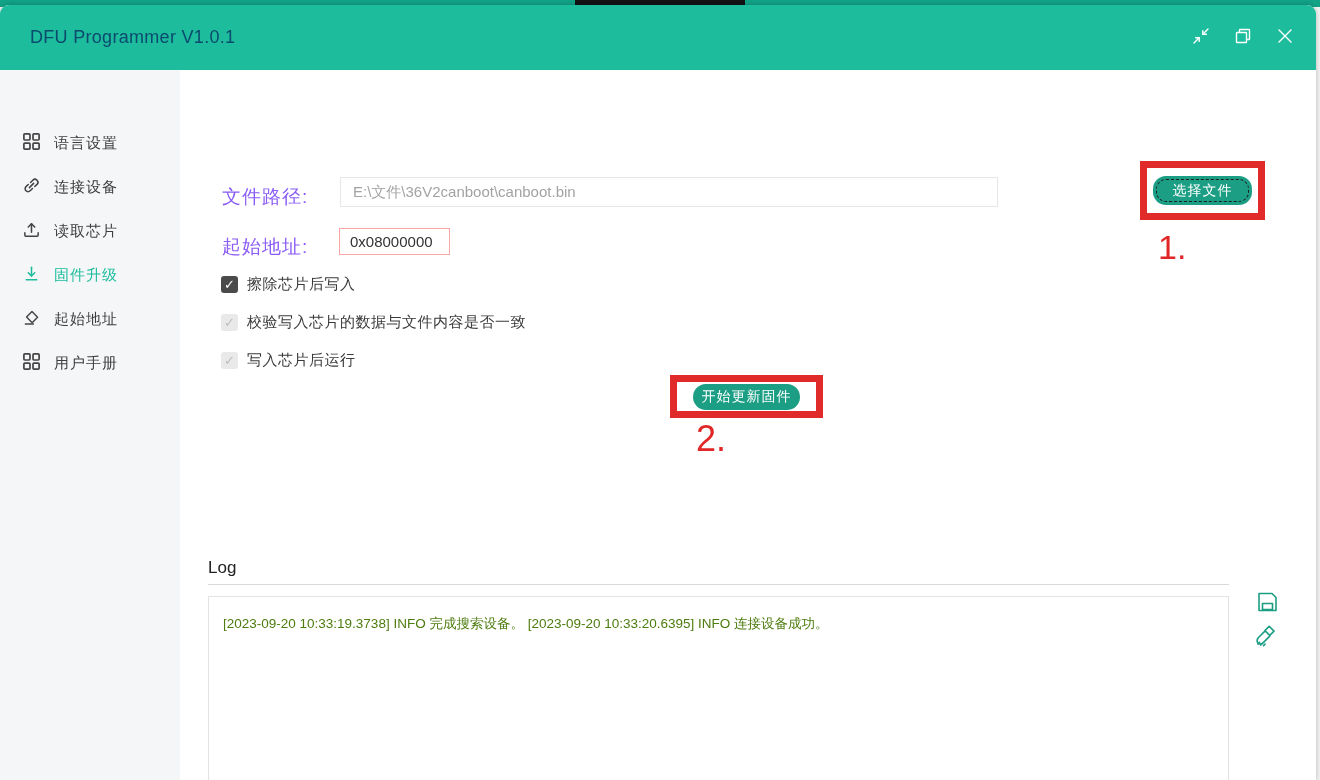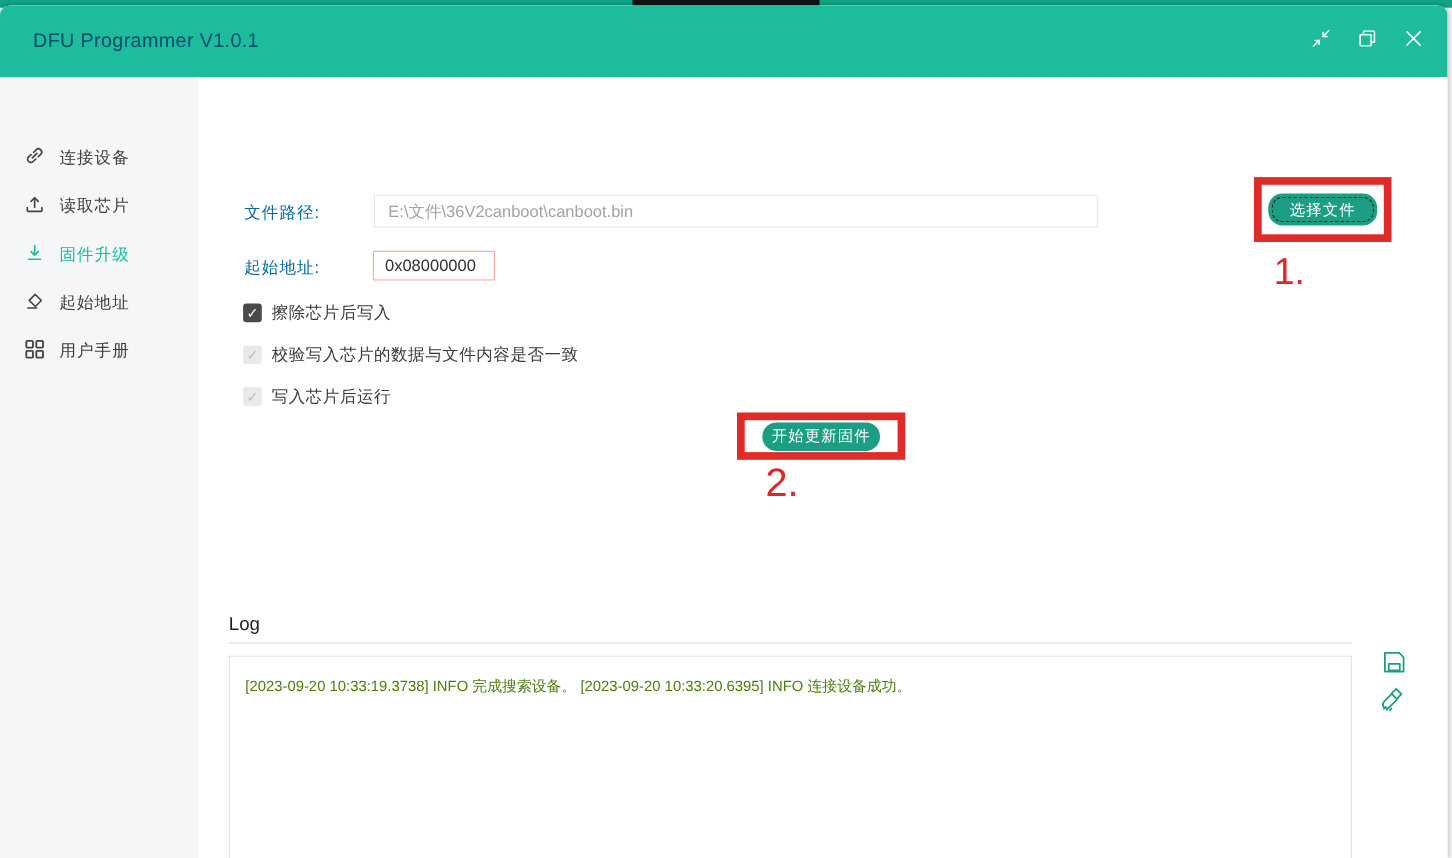--- a/index.html
+++ b/index.html
@@ -25,21 +25,21 @@
   .sidebar { position:absolute; top:65px; left:0; width:180px; bottom:0; background:#f5f6f8; padding-top:51px; }
   .side-item { height:44px; display:flex; align-items:center; padding-left:22px; gap:13px;
     color:#3d3d3d; font-size:15px; cursor:pointer; }
   .side-item .lbl { letter-spacing:1px; }
   .side-item.active { color:#1cbc9c; }
   .side-item svg { flex:0 0 auto; }
 
   
   .main { position:absolute; top:65px; left:180px; right:0; bottom:0; background:#ffffff; }
 
-  .field-label { position:absolute; font-size:15px; color:#0369a1; letter-spacing:1px; }
+  .field-label { position:absolute; font-size:19px; color:#8b5cf6; letter-spacing:1px; }
   .file-input { position:absolute; left:160px; top:107px; width:658px; height:30px;
     border:1px solid #e7e7e7; background:#fff; color:#a3a3a3; font-size:15px;
     padding:0 12px; font-family:"Liberation Sans", sans-serif; }
   .addr-input { position:absolute; left:159px; top:158px; width:111px; height:27px;
     border:1px solid #fca5a5; background:#fff; color:#333; font-size:15px;
     padding:0 10px; font-family:"Liberation Sans", sans-serif; }
 
   .red-box { position:absolute; border:7px solid #e12a2a; display:flex; align-items:center; justify-content:center; }
   .red-box-1 { left:960px; top:91px; width:125px; height:59px; }
   .red-box-2 { left:490px; top:305px; width:153px; height:43px; }
@@ -108,66 +108,77 @@
               <path d="M16 4 L4 16"></path>
           </svg>
         </span>
       </div>
     </div>
   </div>
 
   <div class="sidebar">
     <div class="side-item">
       <span>
-        <svg width="19" height="19" viewBox="0 0 20 20" fill="none" stroke="#444" stroke-width="1.6" stroke-linecap="round">
-          <path d="M9 6.8 l2.4-2.4 a3.1 3.1 0 0 1 4.4 4.4 L13.4 11"></path>
-          <path d="M11 13.2 l-2.4 2.4 a3.1 3.1 0 0 1-4.4-4.4 L6.6 9"></path>
-          <path d="M7.8 12.2 l4.4-4.4"></path>
-        </svg>
-      </span>
-      <span class="lbl">连接设备</span>
-    </div>
-    <div class="side-item">
-      <span>
-        <svg width="19" height="19" viewBox="0 0 20 20" fill="none" stroke="#444" stroke-width="1.6" stroke-linecap="round" stroke-linejoin="round">
-          <path d="M3 13.5 v2.5 a1 1 0 0 0 1 1 h12 a1 1 0 0 0 1-1 v-2.5"></path>
-          <path d="M10 13 V4"></path>
-            <path d="M6.6 7.4 L10 4 l3.4 3.4"></path>
-        </svg>
-      </span>
-      <span class="lbl">读取芯片</span>
-    </div>
-    <div class="side-item active">
-      <span>
-        <svg width="19" height="19" viewBox="0 0 20 20" fill="none" stroke="#1cbc9c" stroke-width="1.6" stroke-linecap="round" stroke-linejoin="round">
-          <path d="M4.5 16.5 h11"></path>
-            <path d="M10 3.5 v9"></path>
-            <path d="M6.6 9.2 L10 12.6 l3.4-3.4"></path>
-        </svg>
-      </span>
-      <span class="lbl">固件升级</span>
-    </div>
-    <div class="side-item">
-      <span>
-        <svg width="19" height="19" viewBox="0 0 20 20" fill="none" stroke="#444" stroke-width="1.5" stroke-linejoin="round" stroke-linecap="round">
-          <path d="M10.5 3.8 L16.4 9.7 L10.7 15.4 L4.8 9.5 Z"></path>
-          <path d="M3.5 16.8 h8.5"></path>
-        </svg>
-      </span>
-      <span class="lbl">起始地址</span>
-    </div>
-    <div class="side-item">
-      <span>
         <svg width="19" height="19" viewBox="0 0 20 20" fill="none" stroke="#444" stroke-width="1.8">
           <rect x="2" y="2" width="6.4" height="6.4" rx="1"></rect>
             <rect x="11.6" y="2" width="6.4" height="6.4" rx="1"></rect>
           <rect x="2" y="11.6" width="6.4" height="6.4" rx="1"></rect>
             <rect x="11.6" y="11.6" width="6.4" height="6.4" rx="1"></rect>
         </svg>
       </span>
+      <span class="lbl">语言设置</span>
+    </div>
+    <div class="side-item">
+      <span>
+        <svg width="19" height="19" viewBox="0 0 20 20" fill="none" stroke="#444" stroke-width="1.6" stroke-linecap="round">
+          <path d="M9 6.8 l2.4-2.4 a3.1 3.1 0 0 1 4.4 4.4 L13.4 11"></path>
+          <path d="M11 13.2 l-2.4 2.4 a3.1 3.1 0 0 1-4.4-4.4 L6.6 9"></path>
+          <path d="M7.8 12.2 l4.4-4.4"></path>
+        </svg>
+      </span>
+      <span class="lbl">连接设备</span>
+    </div>
+    <div class="side-item">
+      <span>
+        <svg width="19" height="19" viewBox="0 0 20 20" fill="none" stroke="#444" stroke-width="1.6" stroke-linecap="round" stroke-linejoin="round">
+          <path d="M3 13.5 v2.5 a1 1 0 0 0 1 1 h12 a1 1 0 0 0 1-1 v-2.5"></path>
+          <path d="M10 13 V4"></path>
+            <path d="M6.6 7.4 L10 4 l3.4 3.4"></path>
+        </svg>
+      </span>
+      <span class="lbl">读取芯片</span>
+    </div>
+    <div class="side-item active">
+      <span>
+        <svg width="19" height="19" viewBox="0 0 20 20" fill="none" stroke="#1cbc9c" stroke-width="1.6" stroke-linecap="round" stroke-linejoin="round">
+          <path d="M4.5 16.5 h11"></path>
+            <path d="M10 3.5 v9"></path>
+            <path d="M6.6 9.2 L10 12.6 l3.4-3.4"></path>
+        </svg>
+      </span>
+      <span class="lbl">固件升级</span>
+    </div>
+    <div class="side-item">
+      <span>
+        <svg width="19" height="19" viewBox="0 0 20 20" fill="none" stroke="#444" stroke-width="1.5" stroke-linejoin="round" stroke-linecap="round">
+          <path d="M10.5 3.8 L16.4 9.7 L10.7 15.4 L4.8 9.5 Z"></path>
+          <path d="M3.5 16.8 h8.5"></path>
+        </svg>
+      </span>
+      <span class="lbl">起始地址</span>
+    </div>
+    <div class="side-item">
+      <span>
+        <svg width="19" height="19" viewBox="0 0 20 20" fill="none" stroke="#444" stroke-width="1.8">
+          <rect x="2" y="2" width="6.4" height="6.4" rx="1"></rect>
+            <rect x="11.6" y="2" width="6.4" height="6.4" rx="1"></rect>
+          <rect x="2" y="11.6" width="6.4" height="6.4" rx="1"></rect>
+            <rect x="11.6" y="11.6" width="6.4" height="6.4" rx="1"></rect>
+        </svg>
+      </span>
       <span class="lbl">用户手册</span>
     </div>
   </div>
 
   <div class="main">
 
     <div class="field-label" style="left:42px; top:114px;">文件路径:</div>
     <input class="file-input" type="text" value="E:\文件\36V2canboot\canboot.bin" style="">
 
     <div class="red-box red-box-1">

